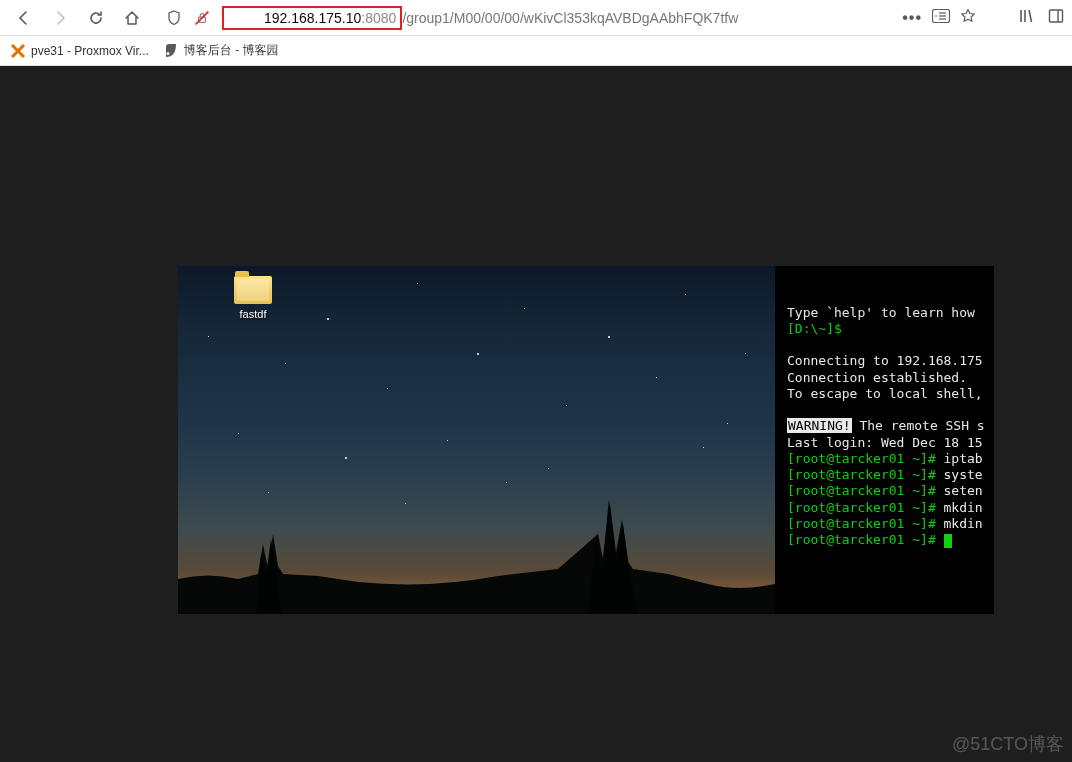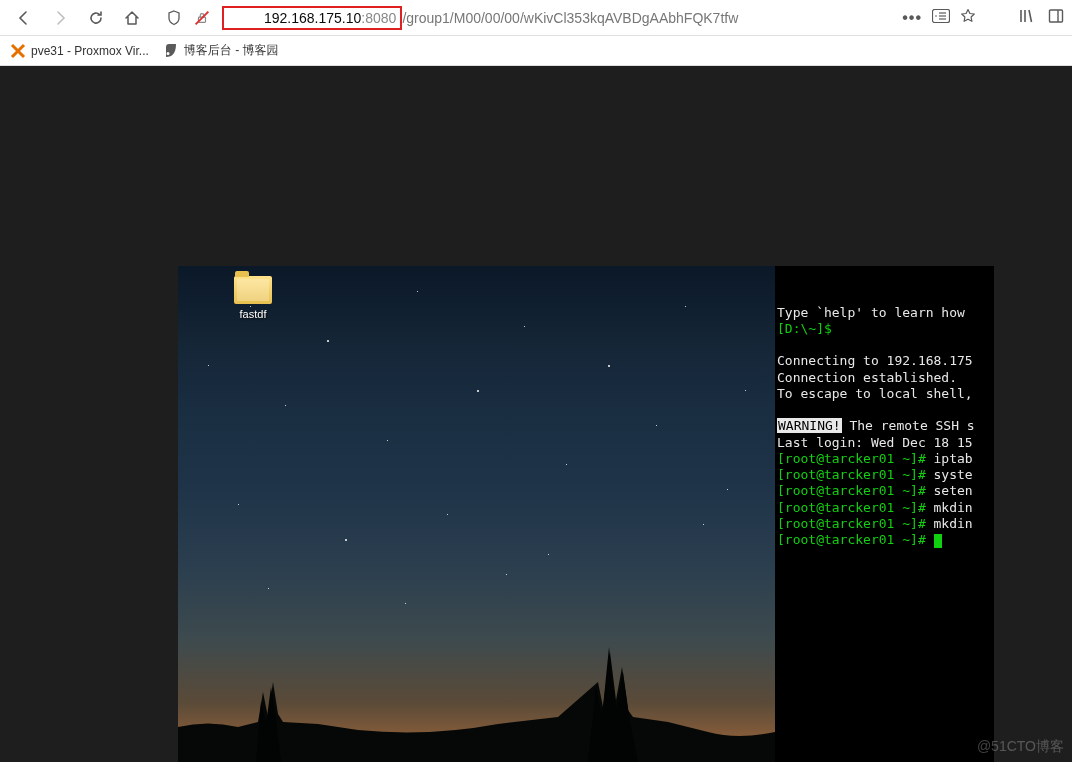--- a/index.html
+++ b/index.html
@@ -19,44 +19,44 @@
     .dots { letter-spacing: 1px; font-weight: bold; }
     .right-icons { display: flex; align-items: center; gap: 14px; margin-left: 30px; color: #5a5a5a; }
     
     .bookmarks-bar { height: 30px; display: flex; align-items: center; padding: 0 10px; border-bottom: 1px solid #e0e0e0; gap: 14px; font-size: 12px; color: #333; }
     .bookmark-item { display: flex; align-items: center; gap: 5px; cursor: pointer; }
     .bm-icon-prox { width: 16px; height: 16px; display: inline-block; }
     .bm-icon-cnblog { width: 16px; height: 16px; display: inline-block; }
     
     .content { background: #1e1e1e; height: calc(100% - 66px); position: relative; display: flex; justify-content: center; align-items: center; }
     
-    .image-wrapper { position: absolute; left: 178px; top: 200px; width: 816px; height: 496px; display: flex; background: #7dd3fc; }
+    .image-wrapper { position: absolute; left: 178px; top: 200px; width: 816px; height: 348px; display: flex; background: #7dd3fc; }
     
     .desktop-area { width: 597px; height: 100%; background: linear-gradient(180deg, #0b1828 0%, #142536 15%, #1a2e42 30%, #1f3448 45%, #2a3e4f 60%, #3d4a4e 75%, #5a4a38 88%, #8c5f3a 96%, #d68838 100%); position: relative; overflow: hidden; }
     
     .stars { position: absolute; inset: 0; }
     .star { position: absolute; background: #fff; border-radius: 50%; }
     
     .folder-icon { position: absolute; left: 56px; top: 10px; text-align: center; }
     .folder-visual { width: 38px; height: 28px; background: linear-gradient(180deg, #ffe28a, #e8c050); border-radius: 2px; position: relative; margin: 0 auto 4px; }
     .folder-visual::before { content: ''; position: absolute; top: -5px; left: 1px; width: 14px; height: 6px; background: #e8c050; border-radius: 2px 2px 0 0; }
     .folder-visual::after { content: ''; position: absolute; inset: 3px; background: rgba(255,255,255,0.25); border-radius: 1px; }
     .folder-label { color: #fff; font-size: 11px; text-shadow: 1px 1px 2px rgba(0,0,0,0.9); }
     
     .caption { position: absolute; left: 195px; top: 184px; color: #ff2020; font-size: 20px; font-weight: 500; }
     
     .trees { position: absolute; bottom: 0; left: 0; right: 0; height: 130px; }
     
-    .terminal-area { flex: 1; background: #000; padding: 6px 2px; font-family: "Lucida Console", Monaco, monospace; font-size: 13px; line-height: 1.25; color: #ccc; overflow: hidden; white-space: pre; }
+    .terminal-area { flex: 1; background: #000; padding: 6px 12px; font-family: "Lucida Console", Monaco, monospace; font-size: 13px; line-height: 1.25; color: #ccc; overflow: hidden; white-space: pre; }
     .term-green { color: #10d010; }
     .term-white { color: #e8e8e8; }
     .term-warn { background: #e8e8e8; color: #000; padding: 0 1px; }
     .term-cursor { display: inline-block; width: 8px; height: 14px; background: #10d010; vertical-align: middle; }
     
-    .watermark { position: absolute; right: 8px; bottom: 6px; color: rgba(255,255,255,0.25); font-size: 14px; }
+    .watermark { position: absolute; right: 8px; bottom: 6px; color: rgba(255,255,255,0.25); font-size: 18px; }
   </style>
 </head>
 <body>
 
 <div class="browser-toolbar">
   <button class="nav-btn">
     <svg width="16" height="16" viewBox="0 0 16 16">
         <path d="M10 2 L4 8 L10 14" stroke="currentColor" stroke-width="1.6" fill="none" stroke-linecap="round"></path>
       </svg>
   </button>

